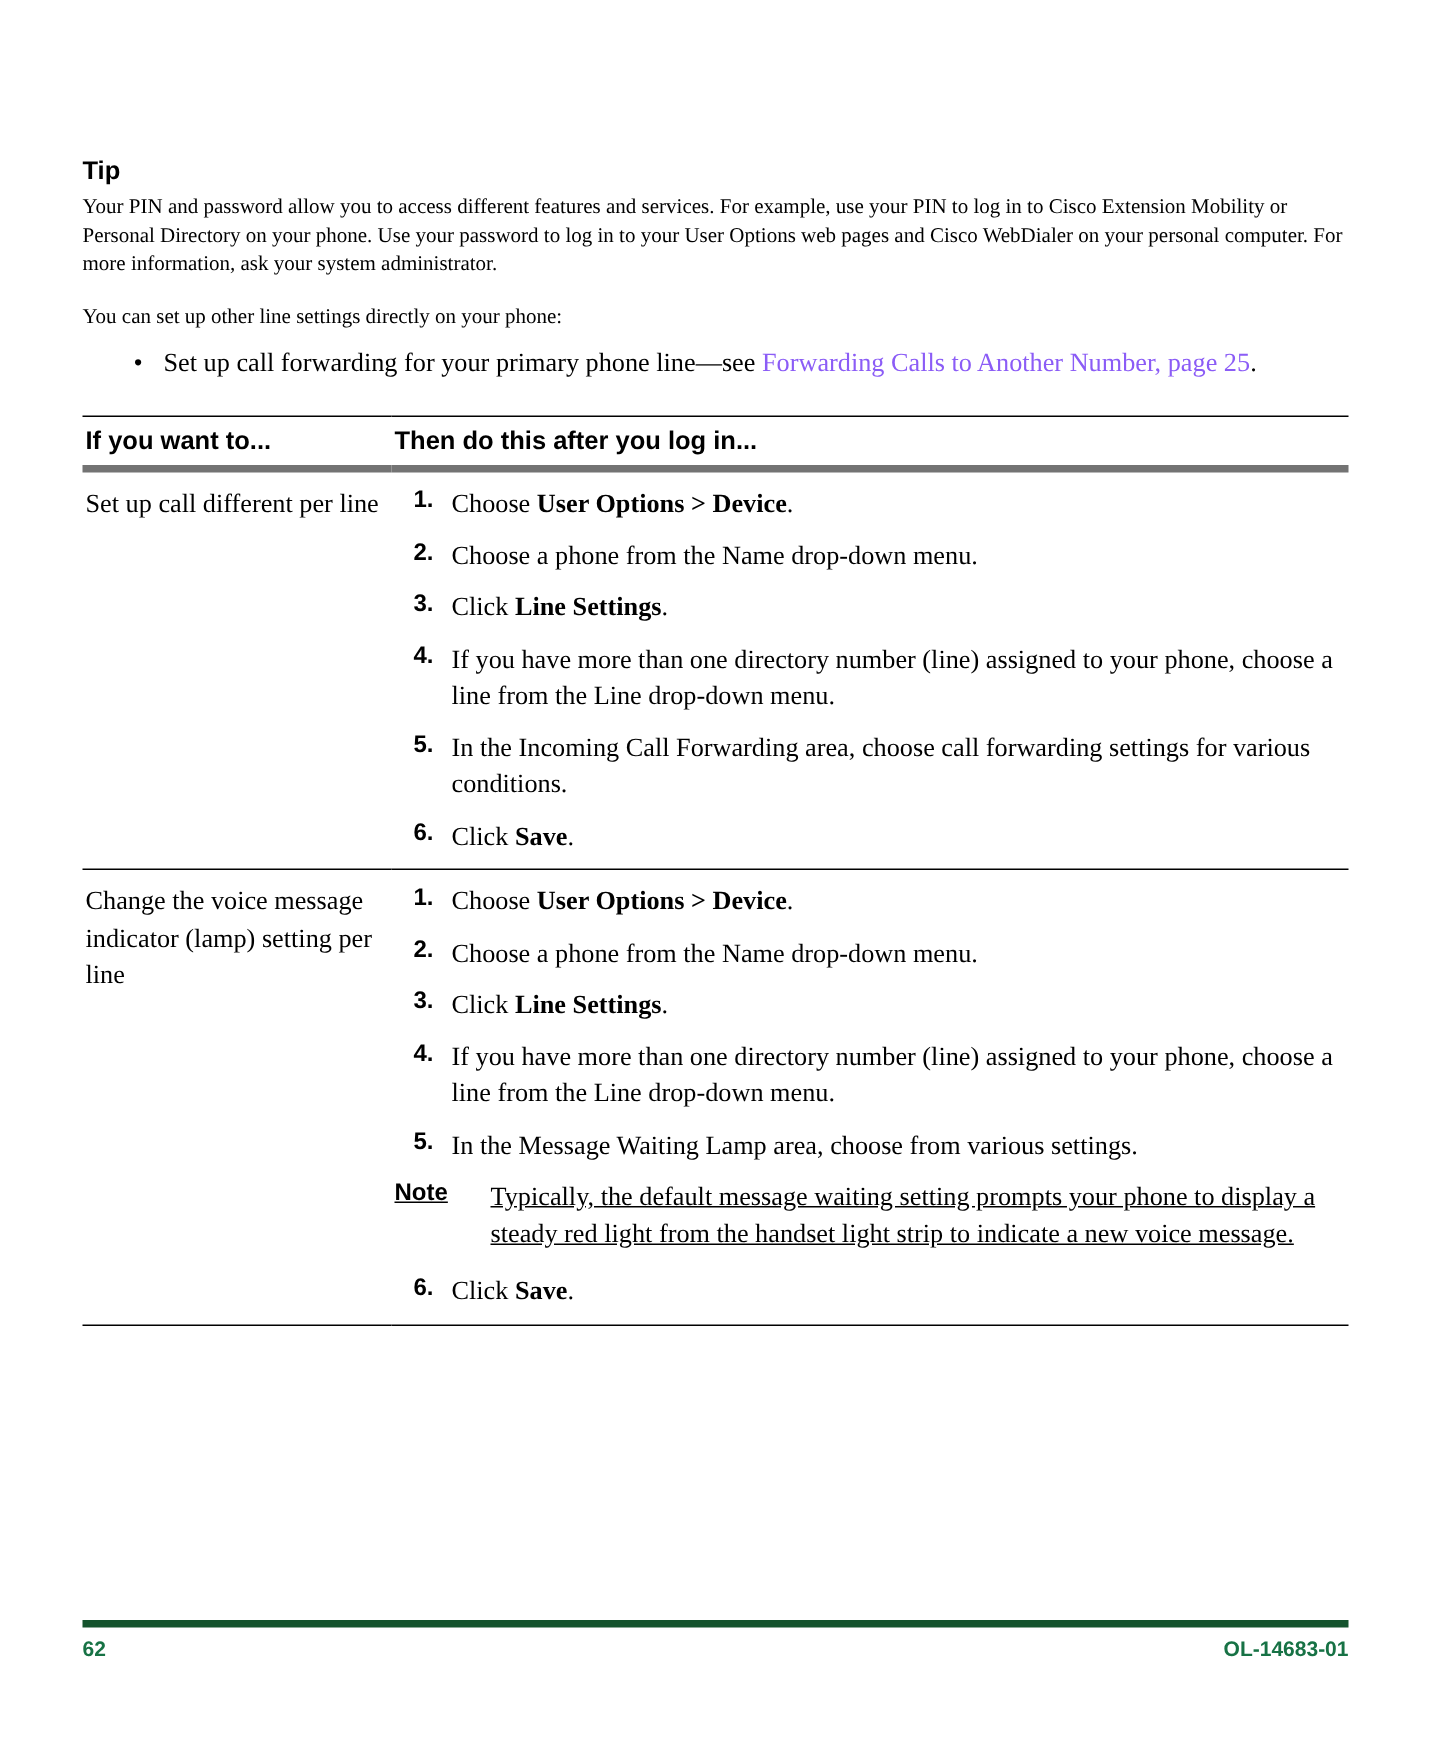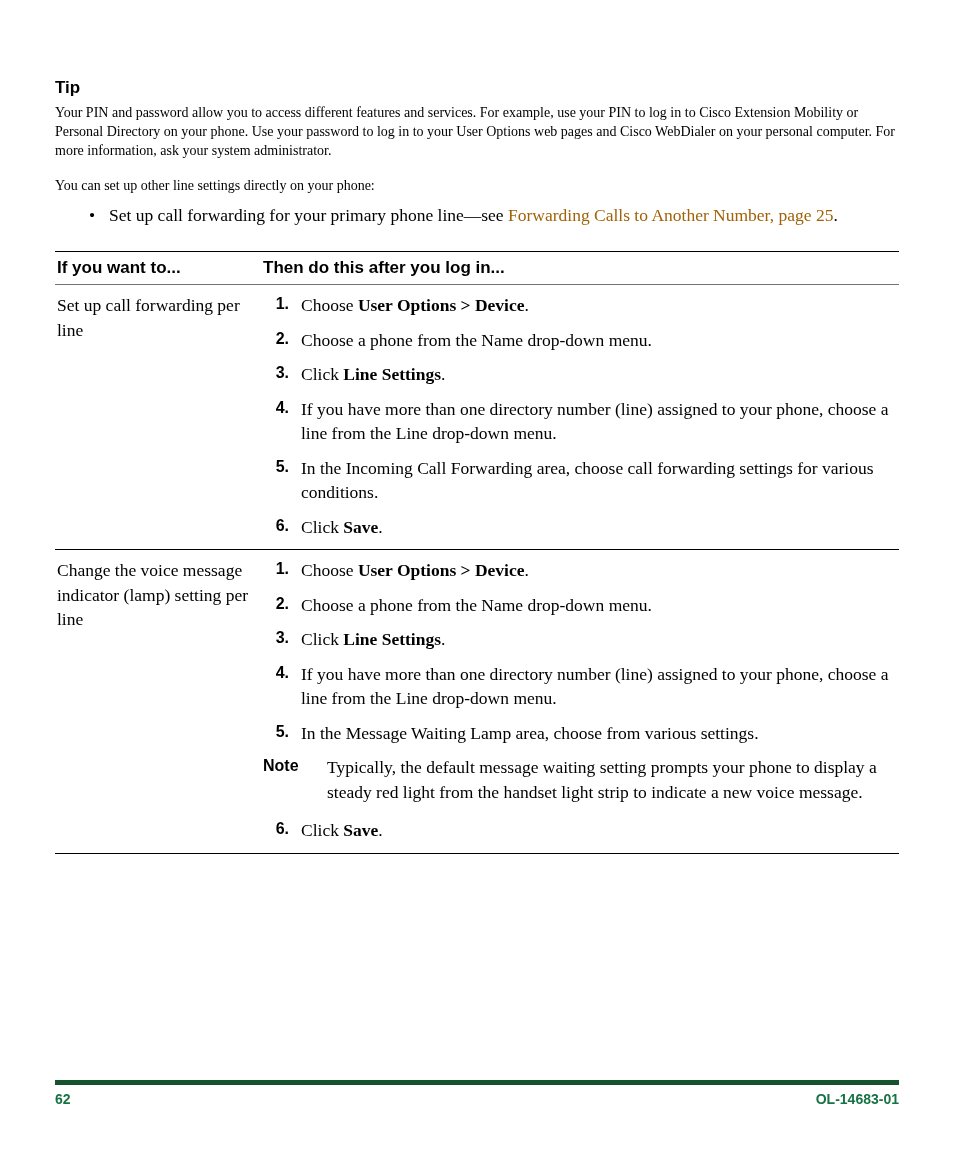--- a/index.html
+++ b/index.html
@@ -6,21 +6,21 @@
     margin: 0;
     padding: 0;
     background: #fff;
     font-family: Georgia, 'Times New Roman', serif;
     color: #000;
   }
   .page {
     width: 954px;
     height: 1159px;
     box-sizing: border-box;
-    padding: 78px 55px 40px 55px;
+    padding: 104px 55px 40px 55px;
     position: relative;
   }
   .tip-heading {
     font-family: Arial, Helvetica, sans-serif;
     font-weight: bold;
     font-size: 17px;
     margin-bottom: 6px;
   }
   .body-text {
     font-size: 14px;
@@ -47,36 +47,36 @@
     margin-bottom: 14px;
     padding-left: 20px;
   }
   ul.bullets li::before {
     content: "•";
     position: absolute;
     left: 0;
     top: 0;
   }
   a.cross-ref {
-    color: #a16207;
+    color: #8b5cf6;
     text-decoration: none;
   }
   table.instructions {
     width: 100%;
     border-collapse: collapse;
     margin-top: 24px;
     font-size: 17.5px;
   }
   table.instructions th {
     text-align: left;
     font-family: Arial, Helvetica, sans-serif;
     font-weight: bold;
     font-size: 17px;
     border-top: 1.5px solid #000;
-    border-bottom: 1px solid #737373;
+    border-bottom: 5px solid #737373;
     padding: 6px 8px 6px 2px;
   }
   table.instructions td {
     vertical-align: top;
     padding: 8px 6px 8px 2px;
     border-bottom: 1px solid #000;
     line-height: 1.4;
   }
   table.instructions td.col-want {
     width: 198px;
@@ -97,20 +97,21 @@
     padding-right: 12px;
   }
   .step-text {
     flex: 1;
     font-family: Georgia, serif;
   }
   .note-row {
     display: flex;
     align-items: flex-start;
     margin: 6px 0 14px 0;
+    text-decoration: underline;
   }
   .note-label {
     font-family: Arial, Helvetica, sans-serif;
     font-weight: bold;
     font-size: 16px;
     width: 56px;
     flex-shrink: 0;
     padding-left: 0;
   }
   .note-text {
@@ -152,21 +153,21 @@
 
   <table class="instructions">
     <thead>
       <tr>
         <th>If you want to...</th>
         <th>Then do this after you log in...</th>
       </tr>
     </thead>
     <tbody>
       <tr>
-        <td class="col-want">Set up call forwarding per line</td>
+        <td class="col-want">Set up call different per line</td>
         <td>
           <div class="step-row">
               <span class="step-num">1.</span>
               <span class="step-text"><span>Choose </span><span class="bold-serif">User Options &gt; Device</span><span>.</span></span>
             </div>
           <div class="step-row">
               <span class="step-num">2.</span>
               <span class="step-text"><span>Choose a phone from the Name drop-down menu.</span></span>
             </div>
           <div class="step-row">

